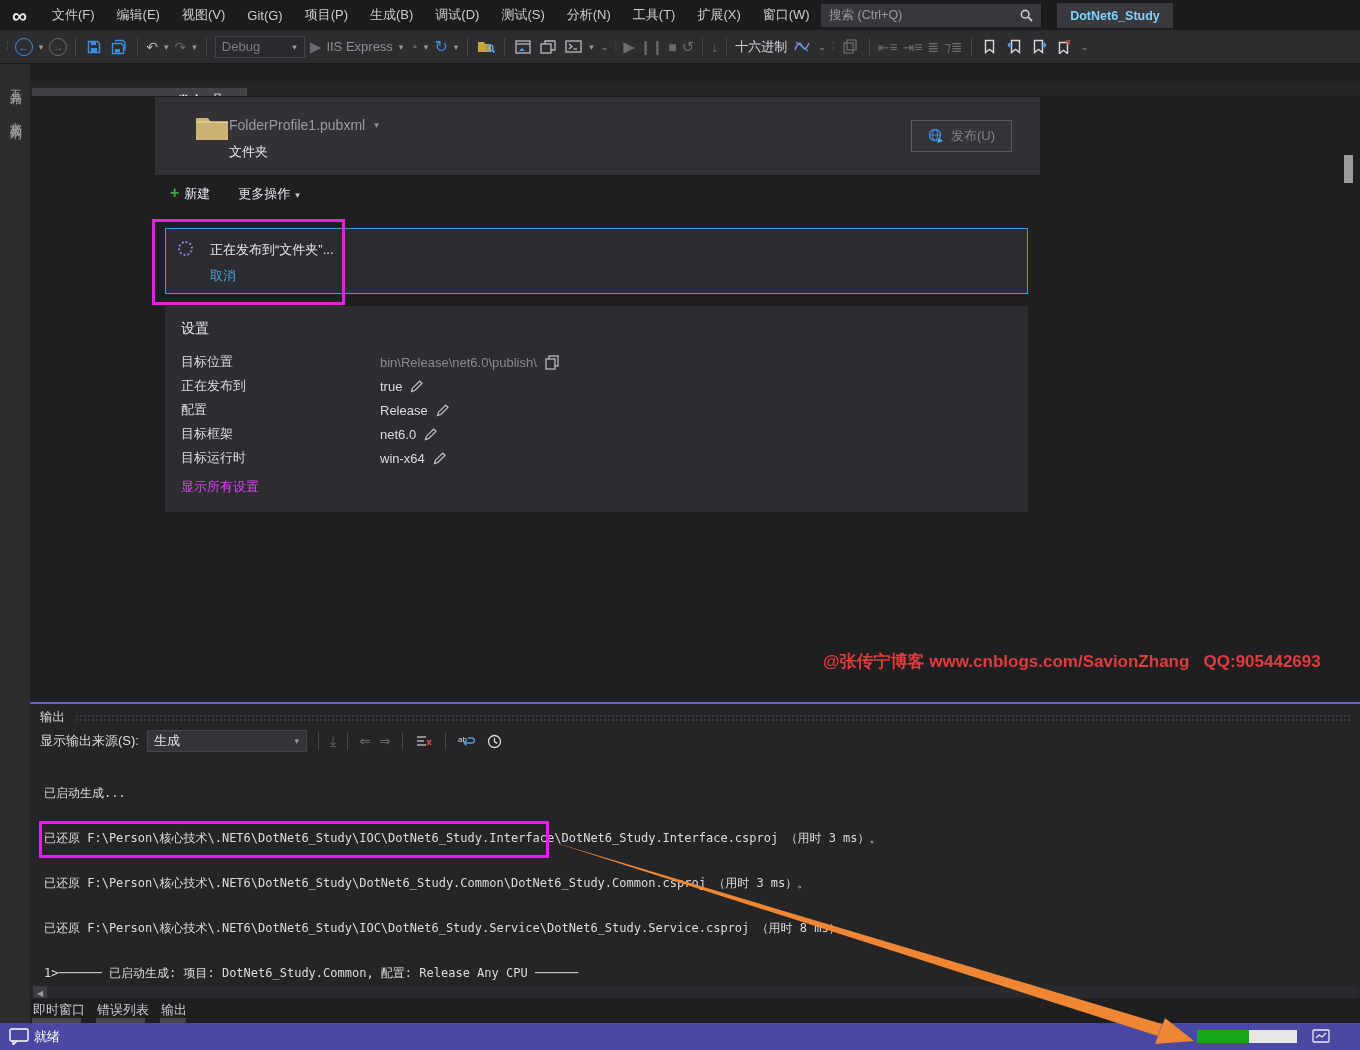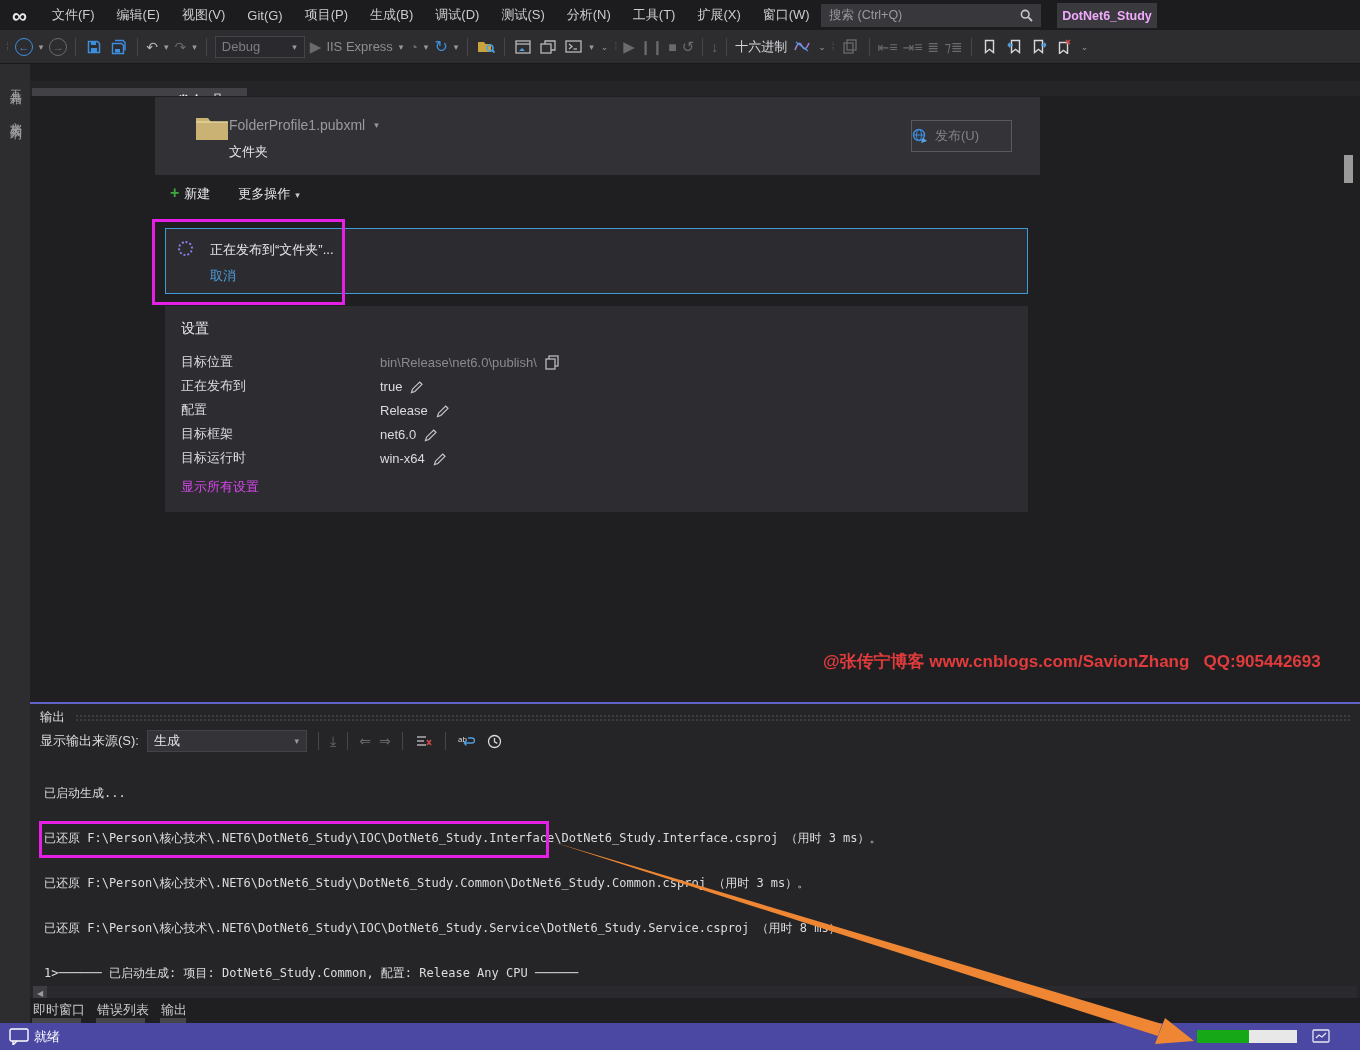--- a/index.html
+++ b/index.html
@@ -7,22 +7,22 @@
   body { font-family:"Liberation Sans","DejaVu Sans",sans-serif; }
   .app { position:relative; width:1360px; height:1050px; background:#1f1f22; overflow:hidden; }
 
   
   .titlebar { position:absolute; left:0; top:0; width:1360px; height:30px; background:#1c1c1f;
               display:flex; align-items:center; color:#cccccc; font-size:13px; }
   .vslogo { color:#e8e8e8; font-size:21px; font-weight:bold; margin:0 14px 0 12px; line-height:1; }
   .menu-item { padding:0 11px; height:30px; display:flex; align-items:center; cursor:default; }
   .search-box { position:absolute; left:821px; top:4px; width:220px; height:23px; background:#38383c;
                 display:flex; align-items:center; justify-content:space-between; padding:0 8px; color:#9a9a9e; font-size:12.5px; }
-  .sol-badge { position:absolute; left:1057px; top:3px; width:100px; height:25px; background:#3a3a3e;
-               display:flex; align-items:center; justify-content:center; color:#f0abfc; font-weight:bold; font-size:12.5px; }
+  .sol-badge { position:absolute; left:1057px; top:3px; width:116px; height:25px; background:#3a3a3e;
+               display:flex; align-items:center; justify-content:center; color:#7dd3fc; font-weight:bold; font-size:12.5px; }
 
   
   .toolbar { position:absolute; left:0; top:30px; width:1360px; height:34px; background:#2d2d30;
              display:flex; align-items:center; gap:5px; padding:0 6px; color:#c8c8c8; font-size:13px;
              border-bottom:1px solid #19191b; }
   .tb-sep { width:1px; height:18px; background:#46464a; margin:0 3px; flex:none; }
   .tb-grip { color:#55555a; font-size:10px; letter-spacing:-2px; margin-right:3px; }
   .circ { width:18px; height:18px; border:1.6px solid #3e8ede; border-radius:50%; display:inline-flex;
           align-items:center; justify-content:center; font-size:11px; color:#3e8ede; flex:none; }
   .circ.dis { border-color:#6a6a6e; color:#6a6a6e; }
@@ -53,38 +53,38 @@
   .side-item { height:30px; display:flex; align-items:center; padding-left:36px; color:#d8d8dc; font-size:13px; cursor:pointer; }
   .side-item.sel { background:#4e4e53; font-weight:bold; color:#ffffff; }
   .s1 { margin-top:26px; } .s2 { margin-top:4px; } .s3 { margin-top:12px; }
 
   .hdr-card { position:absolute; left:125px; top:1px; width:885px; height:78px; background:#313136; }
   .folder-ico { position:absolute; left:40px; top:17px; }
   .profile-name { position:absolute; left:74px; top:20px; color:#9a9a9e; font-size:14px; display:flex; gap:8px; align-items:center; }
   .profile-type { position:absolute; left:74px; top:46px; color:#e6e6ea; font-size:13px; }
   .publish-btn { position:absolute; left:756px; top:23px; width:101px; height:32px; background:#333338;
                  border:1px solid #5a5a5e; color:#828287; font-size:13px; display:flex; align-items:center;
-                 justify-content:flex-start; gap:7px; }
+                 justify-content:center; gap:7px; }
 
   .actions-row { position:absolute; left:140px; top:88px; display:flex; gap:28px; align-items:center;
                  color:#e8e8ec; font-size:13px; }
   .plus { color:#3fa73f; font-size:16px; font-weight:bold; margin-right:5px; }
   .more-caret { color:#c8c8cc; font-size:9px; margin-left:5px; }
 
   .prog-box { position:absolute; left:135px; top:132px; width:863px; height:66px; background:#2b2b30;
               border:1px solid #3f9bd8; }
   .spinner { position:absolute; left:12px; top:12px; width:15px; height:15px; border:2px dotted #8a7fe8; border-radius:50%; }
   .prog-msg { position:absolute; left:44px; top:12px; color:#e8e8ec; font-size:13px; }
   .cancel-link { position:absolute; left:44px; top:38px; color:#4e9fdd; font-size:13px; cursor:pointer; }
 
   .settings-card { position:absolute; left:135px; top:210px; width:863px; height:206px; background:#2d2d31; }
   .set-head { position:absolute; left:16px; top:14px; color:#e8e8ec; font-size:14px; }
   .set-row { position:absolute; left:16px; width:820px; height:20px; display:flex; align-items:center; font-size:13px; }
   .set-label { width:199px; color:#dcdcdf; }
-  .set-val { color:#dcdcdf; display:flex; align-items:flex-end; gap:8px; }
+  .set-val { color:#dcdcdf; display:flex; align-items:center; gap:8px; }
   .set-val.gray { color:#8a8a8e; }
   .show-all { position:absolute; left:16px; top:172px; color:#d946ef; font-size:13px; cursor:pointer; }
 
   .vscroll-thumb { position:absolute; left:1314px; top:59px; width:9px; height:28px; background:#9a9a9a; }
 
   .watermark { position:absolute; left:823px; top:650px; color:#e23b3b; font-size:17px; font-weight:bold; white-space:pre; }
 
   
   .output { position:absolute; left:30px; top:702px; width:1330px; height:296px; background:#252528;
             border-top:2px solid #6163c8; }

